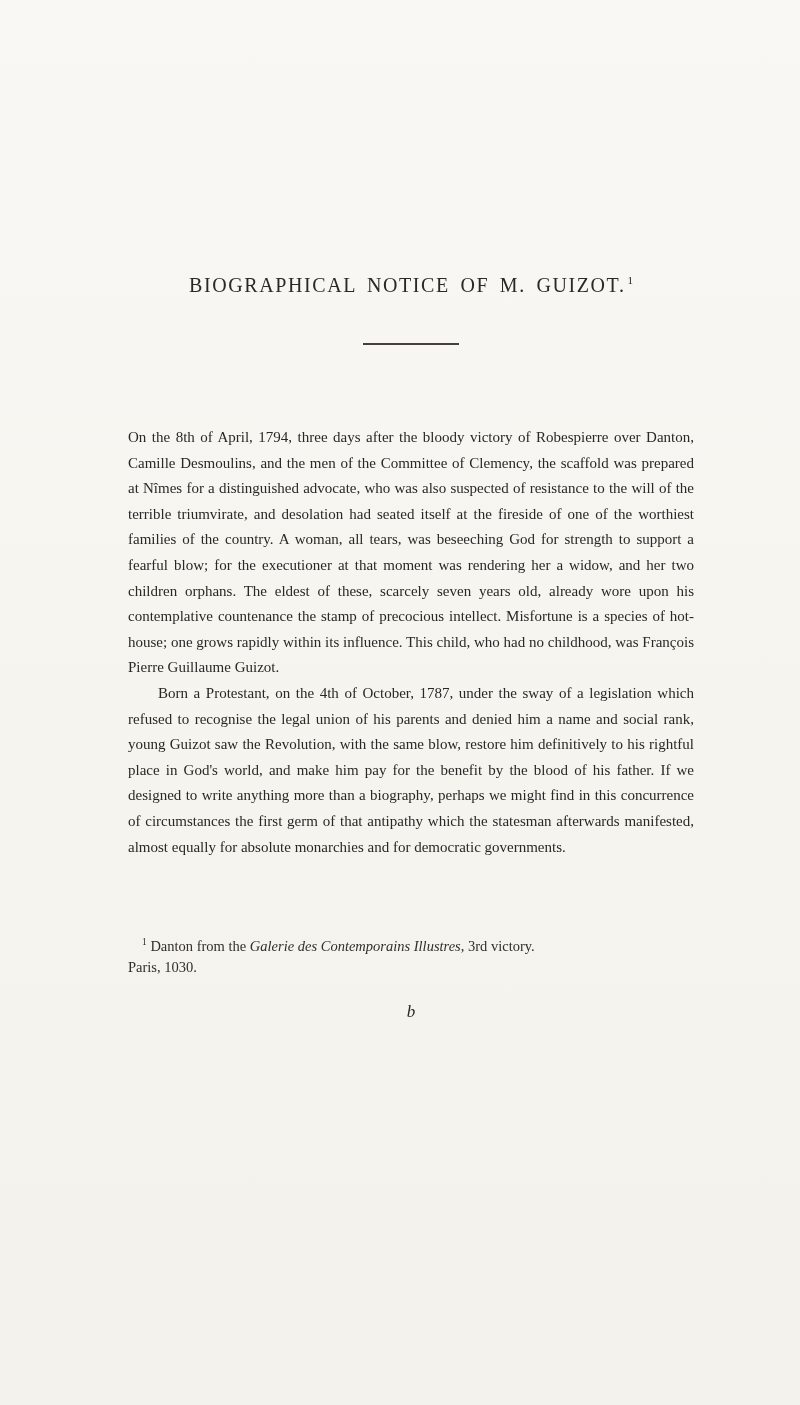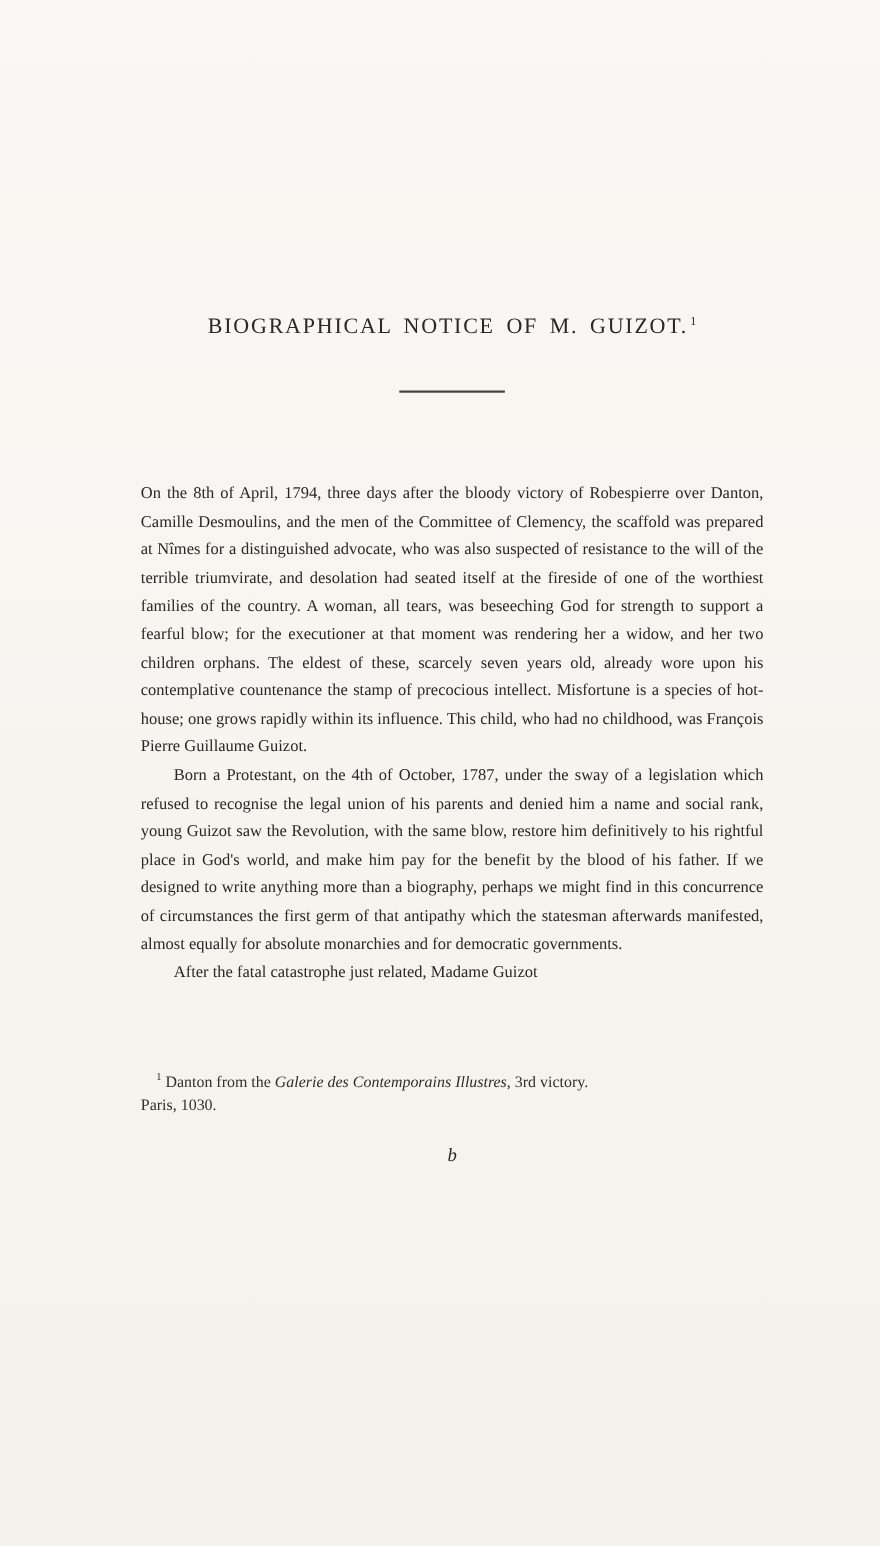--- a/index.html
+++ b/index.html
@@ -16,21 +16,21 @@
     overflow: hidden;
   }
   .page {
     position: absolute;
     inset: 0;
     background: linear-gradient(180deg, #f9f8f4 0%, #f5f4ef 55%, #f3f2ec 100%);
   }
   .content {
     position: absolute;
     left: 128px;
-    top: 12px;
+    top: 0;
     width: 566px;
   }
   .title-block {
     margin-top: 274px;
     text-align: center;
   }
   .title {
     font-size: 20px;
     font-weight: normal;
     letter-spacing: 1.6px;
@@ -95,21 +95,20 @@
   <div class="content">
 
     <div class="title-block">
       <h1 class="title"><span>BIOGRAPHICAL NOTICE OF M. GUIZOT.</span><sup>1</sup></h1>
       <div class="title-rule"></div>
     </div>
 
     <div class="body-text">
       <p>On the 8th of April, 1794, three days after the bloody victory of Robespierre over Danton, Camille Desmoulins, and the men of the Committee of Clemency, the scaffold was prepared at Nîmes for a distinguished advocate, who was also suspected of resistance to the will of the terrible triumvirate, and desolation had seated itself at the fireside of one of the worthiest families of the country. A woman, all tears, was beseeching God for strength to support a fearful blow; for the executioner at that moment was rendering her a widow, and her two children orphans. The eldest of these, scarcely seven years old, already wore upon his contemplative countenance the stamp of precocious intellect. Misfortune is a species of hot-house; one grows rapidly within its influence. This child, who had no childhood, was François Pierre Guillaume Guizot.</p>
       <p class="indent">Born a Protestant, on the 4th of October, 1787, under the sway of a legislation which refused to recognise the legal union of his parents and denied him a name and social rank, young Guizot saw the Revolution, with the same blow, restore him definitively to his rightful place in God's world, and make him pay for the benefit by the blood of his father. If we designed to write anything more than a biography, perhaps we might find in this concurrence of circumstances the first germ of that antipathy which the statesman afterwards manifested, almost equally for absolute monarchies and for democratic governments.</p>
-      <p class="indent">After the fatal catastrophe just related, Madame Guizot</p>
     </div>
 
     <div class="footnote">
       <div class="fn-line1"><sup class="fn-ref">1</sup> <span>Danton from the </span><span class="fn-italic">Galerie des Contemporains Illustres</span><span>, 3rd victory.</span></div>
       <div class="fn-line2">Paris, 1030.</div>
     </div>
 
     <div class="signature">b</div>
 
   </div>

